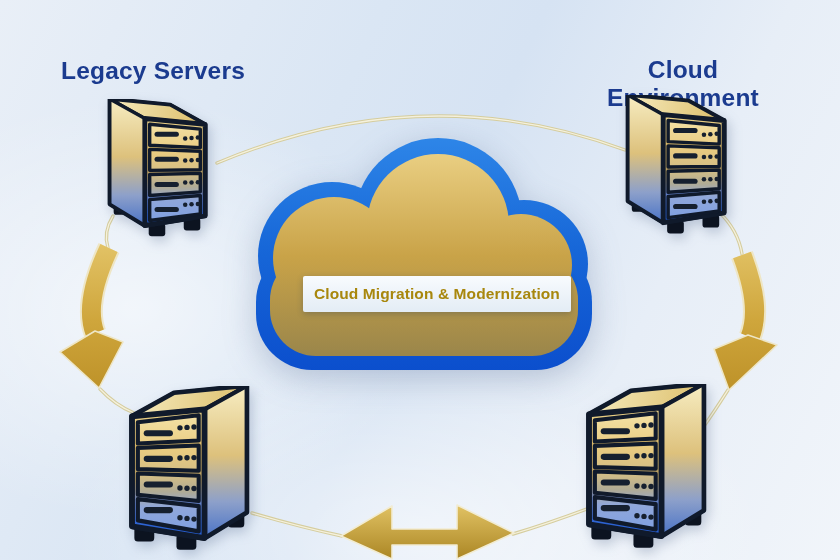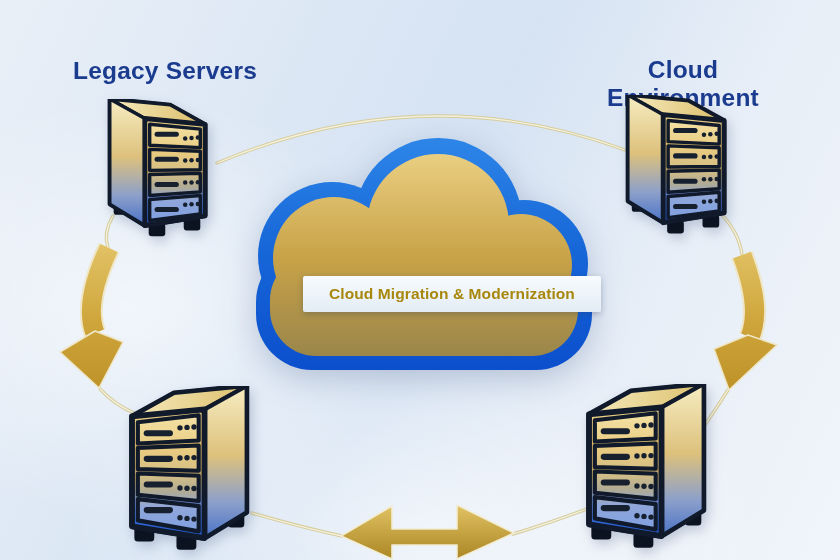--- a/index.html
+++ b/index.html
@@ -8,34 +8,34 @@
     font-family:"Liberation Sans",sans-serif;
     background:
       radial-gradient(ellipse 420px 300px at 16% 55%, rgba(255,255,255,.6), rgba(255,255,255,0) 70%),
       radial-gradient(ellipse 500px 260px at 50% 95%, rgba(255,255,255,.55), rgba(255,255,255,0) 70%),
       linear-gradient(115deg,#e9eff7 0%,#dae6f4 35%,#d6e3f3 50%,#e7eef7 72%,#f1f5fa 100%);
   }
   .group-label{
     position:absolute;font-weight:700;font-size:24.5px;color:#1b3b8f;
     letter-spacing:.2px;text-align:center;width:224px;
   }
-  .label-left{left:53px;top:57px;}
+  .label-left{left:41px;top:57px;}
   .label-right{left:571px;top:56px;}
   .arrows-svg{position:absolute;left:0;top:0;width:840px;height:560px;}
   .srv{position:absolute;filter:drop-shadow(3px 5px 6px rgba(70,90,130,.28));}
   .srv svg{display:block;width:100%;height:auto;}
   #srv-tl{left:102px;top:99px;width:109px;}
   #srv-tr{left:620px;top:95px;width:110px;}
   #srv-bl{left:125px;top:386px;width:131px;}
   #srv-br{left:582px;top:384px;width:131px;}
   .cloud-wrap{position:absolute;left:232px;top:136px;width:380px;height:248px;
     filter:drop-shadow(0 8px 16px rgba(80,100,140,.3));}
   .cloud-wrap svg{display:block;width:100%;height:100%;}
   .cloud-banner{
-    position:absolute;left:303px;top:276px;width:298px;height:36px;
+    position:absolute;left:303px;top:276px;width:268px;height:36px;
     display:flex;align-items:center;justify-content:center;
     background:linear-gradient(180deg,#f8fbfe 0%,#e3ecf5 100%);
     box-shadow:0 2px 6px rgba(40,60,90,.3);
     color:#a8870d;font-weight:700;font-size:15.5px;letter-spacing:.1px;
     border-radius:2px;white-space:nowrap;
   }
   .defs-svg{position:absolute;width:0;height:0;}
 </style>
 </head>
 <body>

